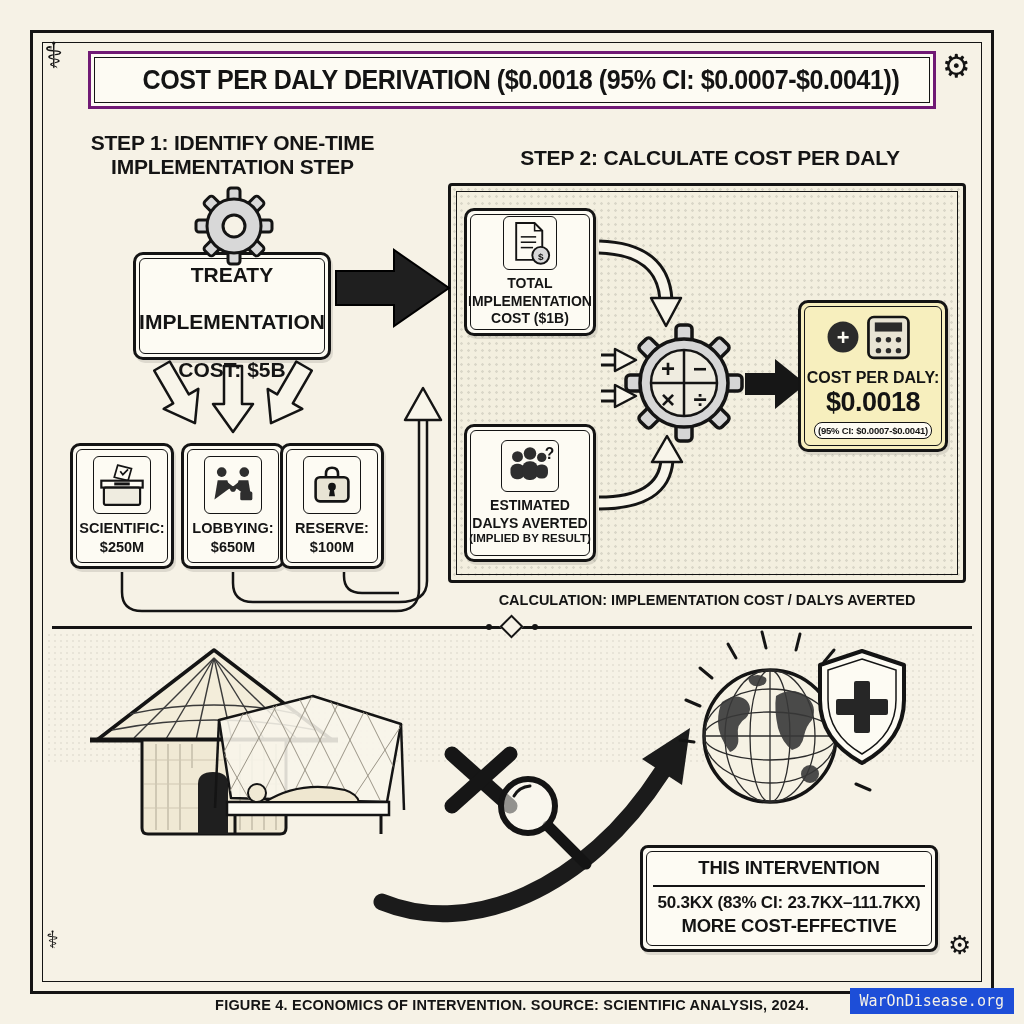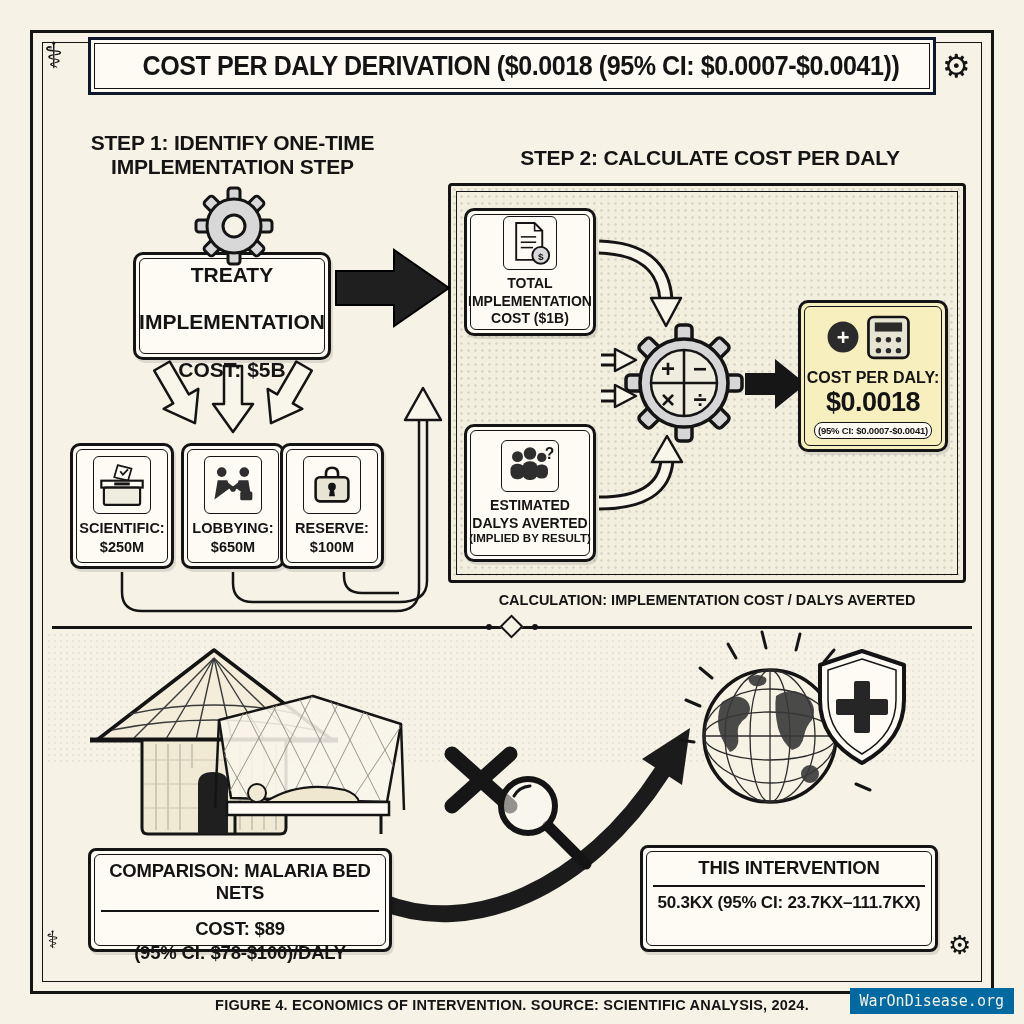--- a/index.html
+++ b/index.html
@@ -7,22 +7,22 @@
   .page {
     position: relative; width: 1024px; height: 1024px; overflow: hidden;
     background: #f6f2e6; color: #141414;
     font-family: "Liberation Sans", "DejaVu Sans", sans-serif;
   }
   .abs { position: absolute; }
   .frame-outer { inset: 30px; border: 3.5px solid #141414; }
   .frame-inner { inset: 42px; border: 1.5px solid #141414; }
 
   .banner {
-    left: 88px; top: 37px; width: 848px; height: 58px; z-index: 6;
-    background: #fdfbf3; border: 3px solid #0f172a;
+    left: 88px; top: 51px; width: 848px; height: 58px; z-index: 6;
+    background: #fdfbf3; border: 3px solid #701a75;
     display: flex; align-items: center; justify-content: center; padding-left: 17px;
   }
   .banner::after { content: ""; position: absolute; inset: 3px; border: 1.5px solid #141414; pointer-events: none; }
   .banner-text { font-size: 27px; font-weight: bold; letter-spacing: -0.5px; white-space: nowrap; transform: scaleX(.93); }
 
   .h-step { font-weight: bold; font-size: 21px; text-align: center; line-height: 1.16; letter-spacing: -0.2px; z-index: 4; }
 
   .box { background: #fdfbf3; border: 3px solid #141414; border-radius: 10px; z-index: 3; box-shadow: 2px 3px 0 rgba(0,0,0,.10); }
   .box::after { content: ""; position: absolute; inset: 3px; border: 1px solid #141414; border-radius: 6px; pointer-events: none; }
   .col { display: flex; flex-direction: column; align-items: center; justify-content: center; height: 100%; }
@@ -55,21 +55,21 @@
   .bottom-tone { left: 46px; top: 632px; width: 932px; height: 130px; z-index: 0;
     background-image: radial-gradient(rgba(0,0,0,.06) 1px, transparent 1.3px); background-size: 6px 6px; }
 
   .cbox-title { font-size: 18.5px; font-weight: bold; text-align: center; padding: 9px 4px 6px; letter-spacing: -0.2px; }
   .cbox-div { height: 2px; background: #141414; margin: 0 10px; }
   .cbox-line { font-size: 18.5px; font-weight: bold; text-align: center; line-height: 1.3; letter-spacing: -0.2px; }
   .cbox-line.compact { font-size: 17px; }
   .cbox-body { padding-top: 5px; }
 
   .caption { left: 0; top: 997px; width: 1024px; text-align: center; font-size: 14.5px; font-weight: bold; letter-spacing: .2px; z-index: 5; }
-  .watermark { right: 10px; top: 988px; background: #0369a1; color: #f5f2e8; z-index: 7;
+  .watermark { right: 10px; top: 988px; background: #1d4ed8; color: #f5f2e8; z-index: 7;
     font-family: "DejaVu Sans Mono", "Liberation Mono", monospace; font-size: 15px; padding: 4px 10px; }
 
   .corner { z-index: 6; font-family: "DejaVu Sans", sans-serif; font-weight: bold; color: #141414; line-height: 1; }
   .overlay { position: absolute; inset: 0; z-index: 2; pointer-events: none; }
   svg.illu { position: absolute; z-index: 3; }
 </style>
 </head>
 <body>
 
 <div class="page">
@@ -416,33 +416,26 @@
     </g>
   </svg>
 
   <svg class="illu" style="left:812px; top:645px; z-index:4;" width="100" height="125" viewBox="0 0 100 125">
     <path d="M50,6 L92,20 V55 Q92,95 50,118 Q8,95 8,55 V20 Z" fill="#fdfbf3" stroke="#141414" stroke-width="4" stroke-linejoin="round"></path>
     <path d="M50,14 L84,25 V55 Q84,89 50,109 Q16,89 16,55 V25 Z" fill="none" stroke="#141414" stroke-width="1.5"></path>
     <rect x="42" y="36" width="16" height="52" rx="2" fill="#262626"></rect>
     <rect x="24" y="54" width="52" height="16" rx="2" fill="#262626"></rect>
   </svg>
 
-  <div class="abs box" style="left:88px; top:848px; width:304px; height:104px; border-radius:8px;">
-    <div class="cbox-title">COMPARISON: MALARIA BED NETS</div>
-    <div class="cbox-div"></div>
-    <div class="cbox-body">
-      <div class="cbox-line">COST: $89</div>
-      <div class="cbox-line">(95% CI: $78-$100)/DALY</div>
-    </div>
-  </div>
 
   <div class="abs box" style="left:640px; top:845px; width:298px; height:107px; border-radius:8px;">
     <div class="cbox-title">THIS INTERVENTION</div>
     <div class="cbox-div"></div>
     <div class="cbox-body">
-      <div class="cbox-line compact">50.3KX (95% CI: 23.7KX–111.7KX)</div>
+      <div class="cbox-line compact">50.3KX (83% CI: 23.7KX–111.7KX)</div>
+      <div class="cbox-line">MORE COST-EFFECTIVE</div>
     </div>
   </div>
 
   <div class="abs caption">FIGURE 4. ECONOMICS OF INTERVENTION. SOURCE: SCIENTIFIC ANALYSIS, 2024.</div>
   <div class="abs watermark">WarOnDisease.org</div>
 
 </div>
 
 </body></html>

